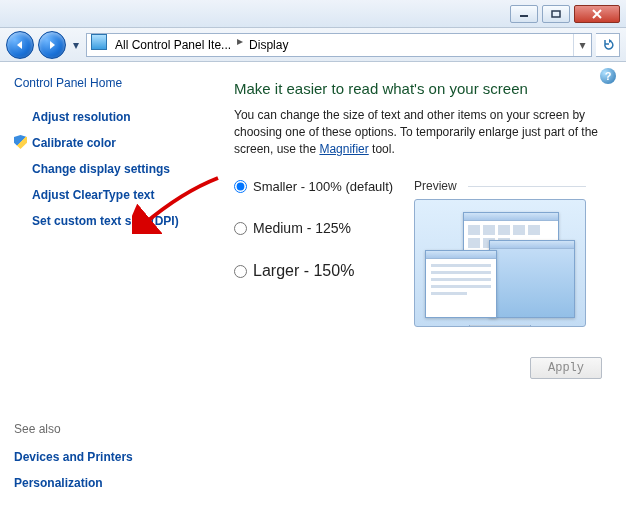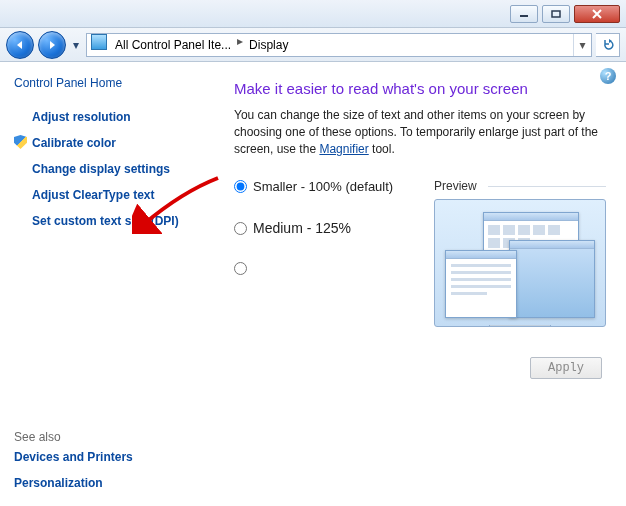--- a/index.html
+++ b/index.html
@@ -157,53 +157,54 @@
     left: 0; top: 1px;
     width: 13px; height: 14px;
     background:
       linear-gradient(135deg, #3a8de0 50%, #ffd24a 50%);
     clip-path: polygon(50% 0, 100% 15%, 100% 55%, 50% 100%, 0 55%, 0 15%);
   }
   .spacer { flex: 1; }
   .see-also-hdr {
     color: #6a6a6a;
     font-size: 12px;
+    margin-bottom: 8px;
   }
   .content {
     flex: 1;
     padding: 18px 20px 10px 20px;
     position: relative;
   }
   .help-icon {
     position: absolute;
     right: 10px; top: 6px;
     width: 16px; height: 16px;
     border-radius: 50%;
     background: radial-gradient(circle at 30% 30%, #aee0ff, #2a74b0);
     color: #fff;
     font-size: 11px;
     font-weight: bold;
     display:flex; align-items:center; justify-content:center;
   }
   h1.page-title {
     font-size: 15px;
-    color: #6d28d9;
+    color: #14532d;
     font-weight: normal;
     margin: 0 0 10px 0;
   }
   .desc {
     font-size: 12px;
     color: #222;
     line-height: 1.4;
     margin-bottom: 22px;
   }
   .desc a { color: #0a4aa0; text-decoration: underline; }
   .options {
     display: flex;
-    gap: 40px;
+    gap: 20px;
     margin-top: 12px;
   }
   .radio-col { width: 160px; }
   .radio-row {
     display: flex;
     align-items: center;
     gap: 6px;
     margin-bottom: 26px;
     font-size: 14px;
     color: #222;
@@ -357,20 +358,21 @@
         <label class="radio-row small">
           <input type="radio" name="scale" checked="" style="">
           <span>Smaller - 100% (default)</span>
         </label>
         <label class="radio-row">
           <input type="radio" name="scale" style="">
           <span>Medium - 125%</span>
         </label>
         <label class="radio-row" style="font-size:16px">
           <input type="radio" name="scale" style="">
+          <span>Larger - 150%</span>
         </label>
       </div>
       <div class="preview-col">
         <div class="preview-label">Preview</div>
         <div class="monitor">
           <div class="mwin a">
             <div class="bar"></div>
             <div class="grid">
                 <span></span>
                 <span></span>

